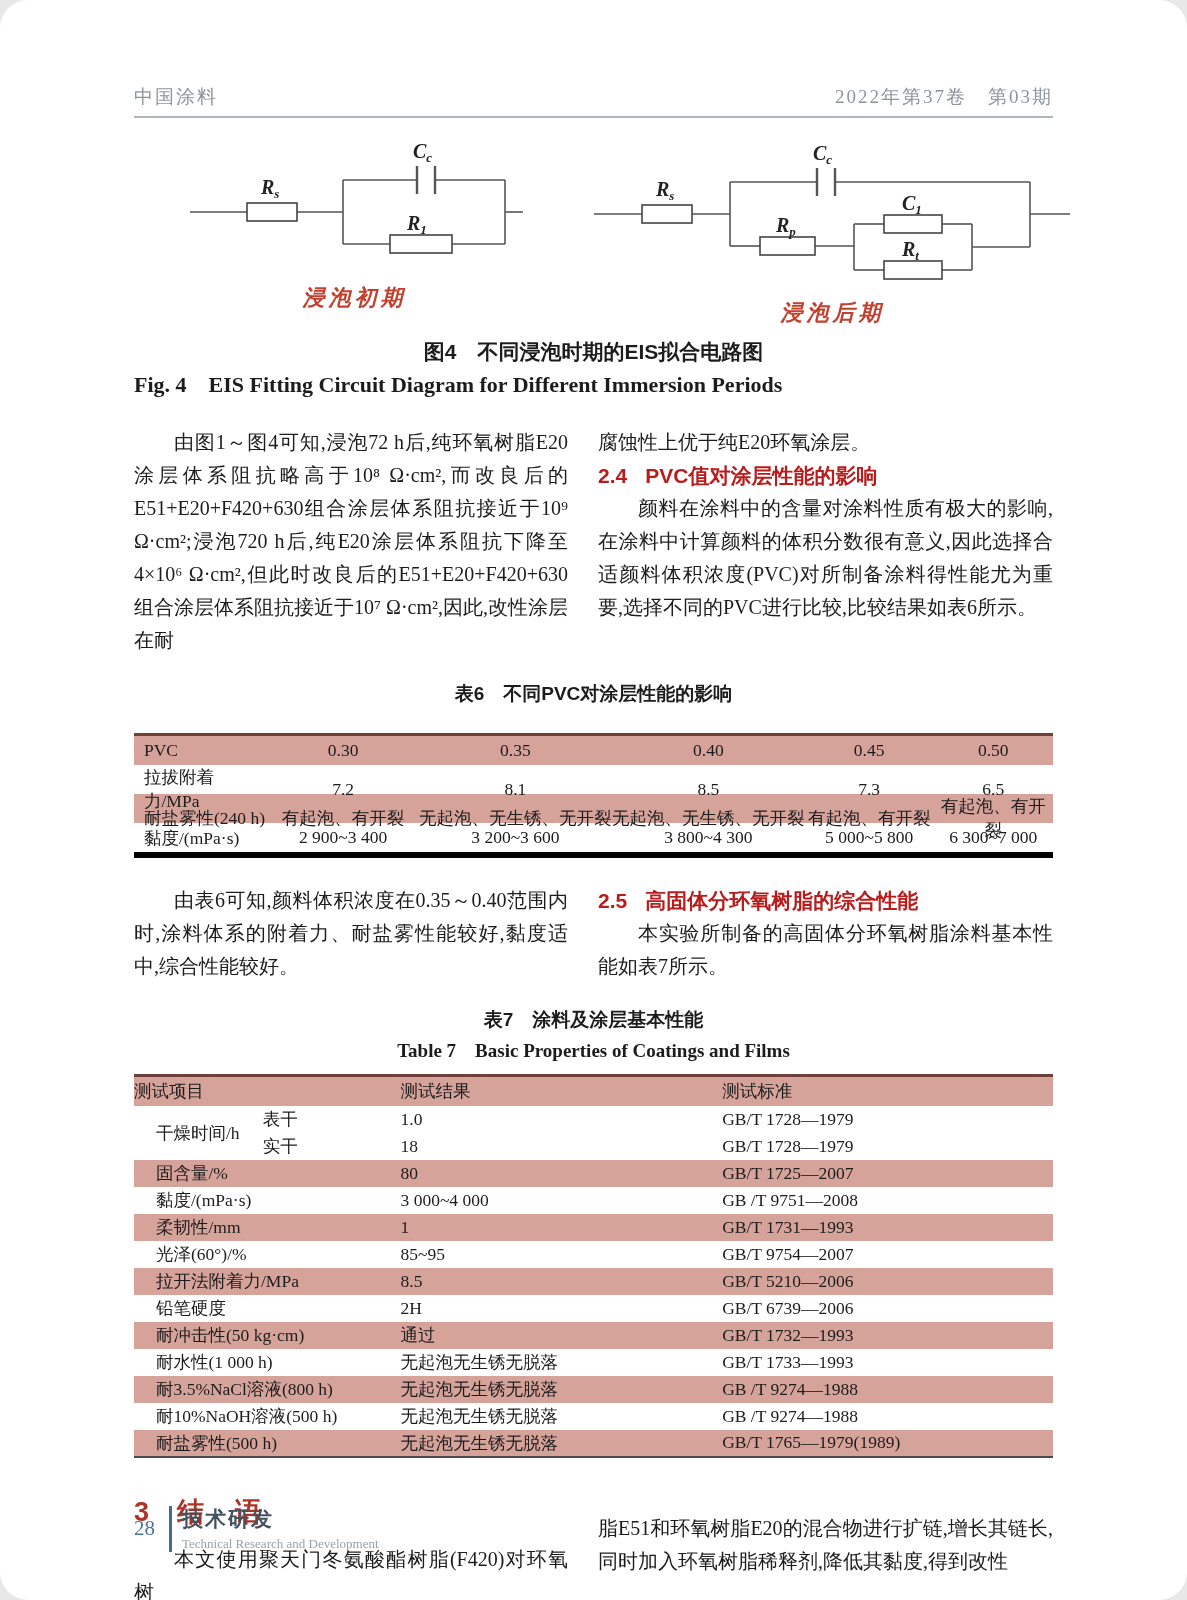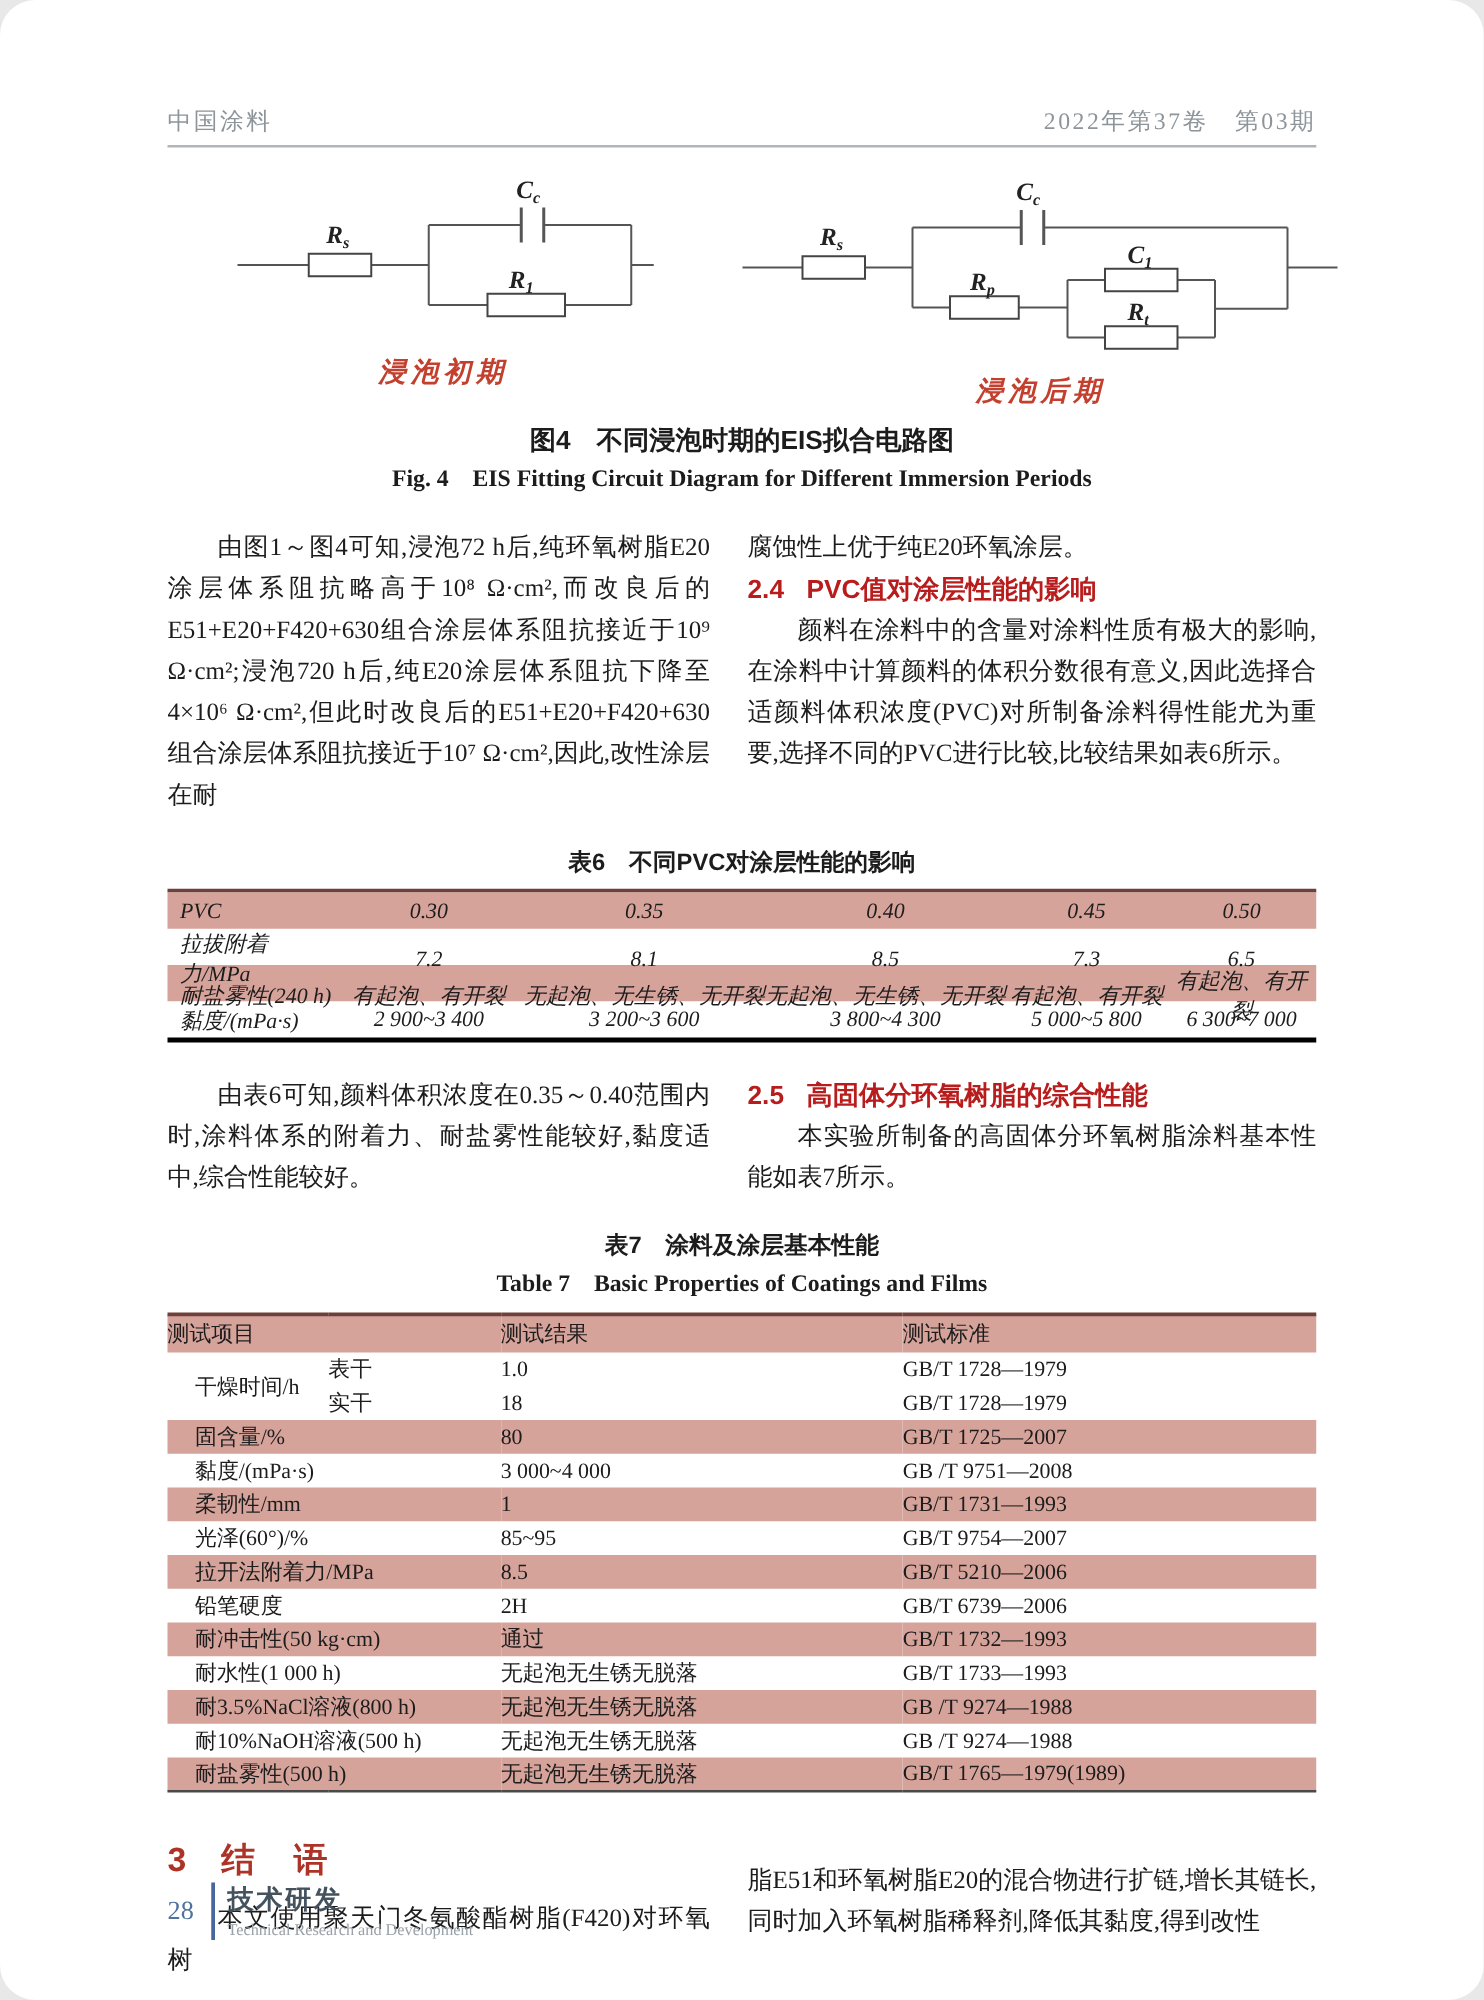--- a/index.html
+++ b/index.html
@@ -24,42 +24,42 @@
   .figure-block { margin-top:26px; }
   .circuits { display:flex; justify-content:space-between; }
   .circuit { width:48%; display:flex; flex-direction:column; align-items:center; }
   .circuit svg { display:block; }
   .circuit-label {
     margin-top:4px; font-size:22px; font-weight:bold; letter-spacing:4px;
     color:#c2402d; font-style:italic;
   }
   .caption-zh { text-align:center; margin-top:10px; font-size:21px; font-weight:bold;
     font-family:"Liberation Sans","DejaVu Sans",sans-serif; }
-  .caption-en { text-align:center; margin-top:4px; font-size:19px; font-weight:bold; }
+  .caption-en { text-align:left; margin-top:4px; font-size:22px; font-weight:bold; }
 
   
   .two-col { display:flex; gap:30px; text-align:justify; font-size:20px; line-height:33px; }
   .tc1 { margin-top:26px; }
   .col-l { width:434px; }
   .col-r { width:455px; }
   .indent { text-indent:2em; }
   .sub-heading {
     font-family:"Liberation Sans","DejaVu Sans",sans-serif;
     color:#b91c1c; font-weight:bold; font-size:21px; line-height:33px;
     display:flex; gap:18px; text-align:left;
   }
 
   
   .tbl-title-zh { text-align:center; font-size:19px; font-weight:bold; margin-top:24px;
     font-family:"Liberation Sans","DejaVu Sans",sans-serif; }
   .tbl-title-en { text-align:center; font-size:19px; font-weight:bold; margin-top:5px; }
   .pink { background:#d6a39b; }
 
   
-  .t6-grid { margin-top:8px; border-top:3px solid #6e4039; border-bottom:4px solid #000000;font-style:italic; }
+  .t6-grid { margin-top:26px; border-top:3px solid #6e4039; border-bottom:6px solid #000000; }
   .t6-row { display:grid; grid-template-columns:14.5% 16.5% 21% 21% 14% 13%;
     height:29px; align-items:center; font-size:17.5px; text-align:center; }
   .t6-row .lbl { text-align:left; padding-left:10px; }
 
   
   .t7 { width:100%; border-collapse:collapse; margin-top:10px;
     border-top:3px solid #6e4039; border-bottom:2px solid #4a4a4a;
     font-size:17.5px; }
   .t7 td { height:27px; text-align:left; padding:0; }
   .t7 .hdr td { height:30px; }

